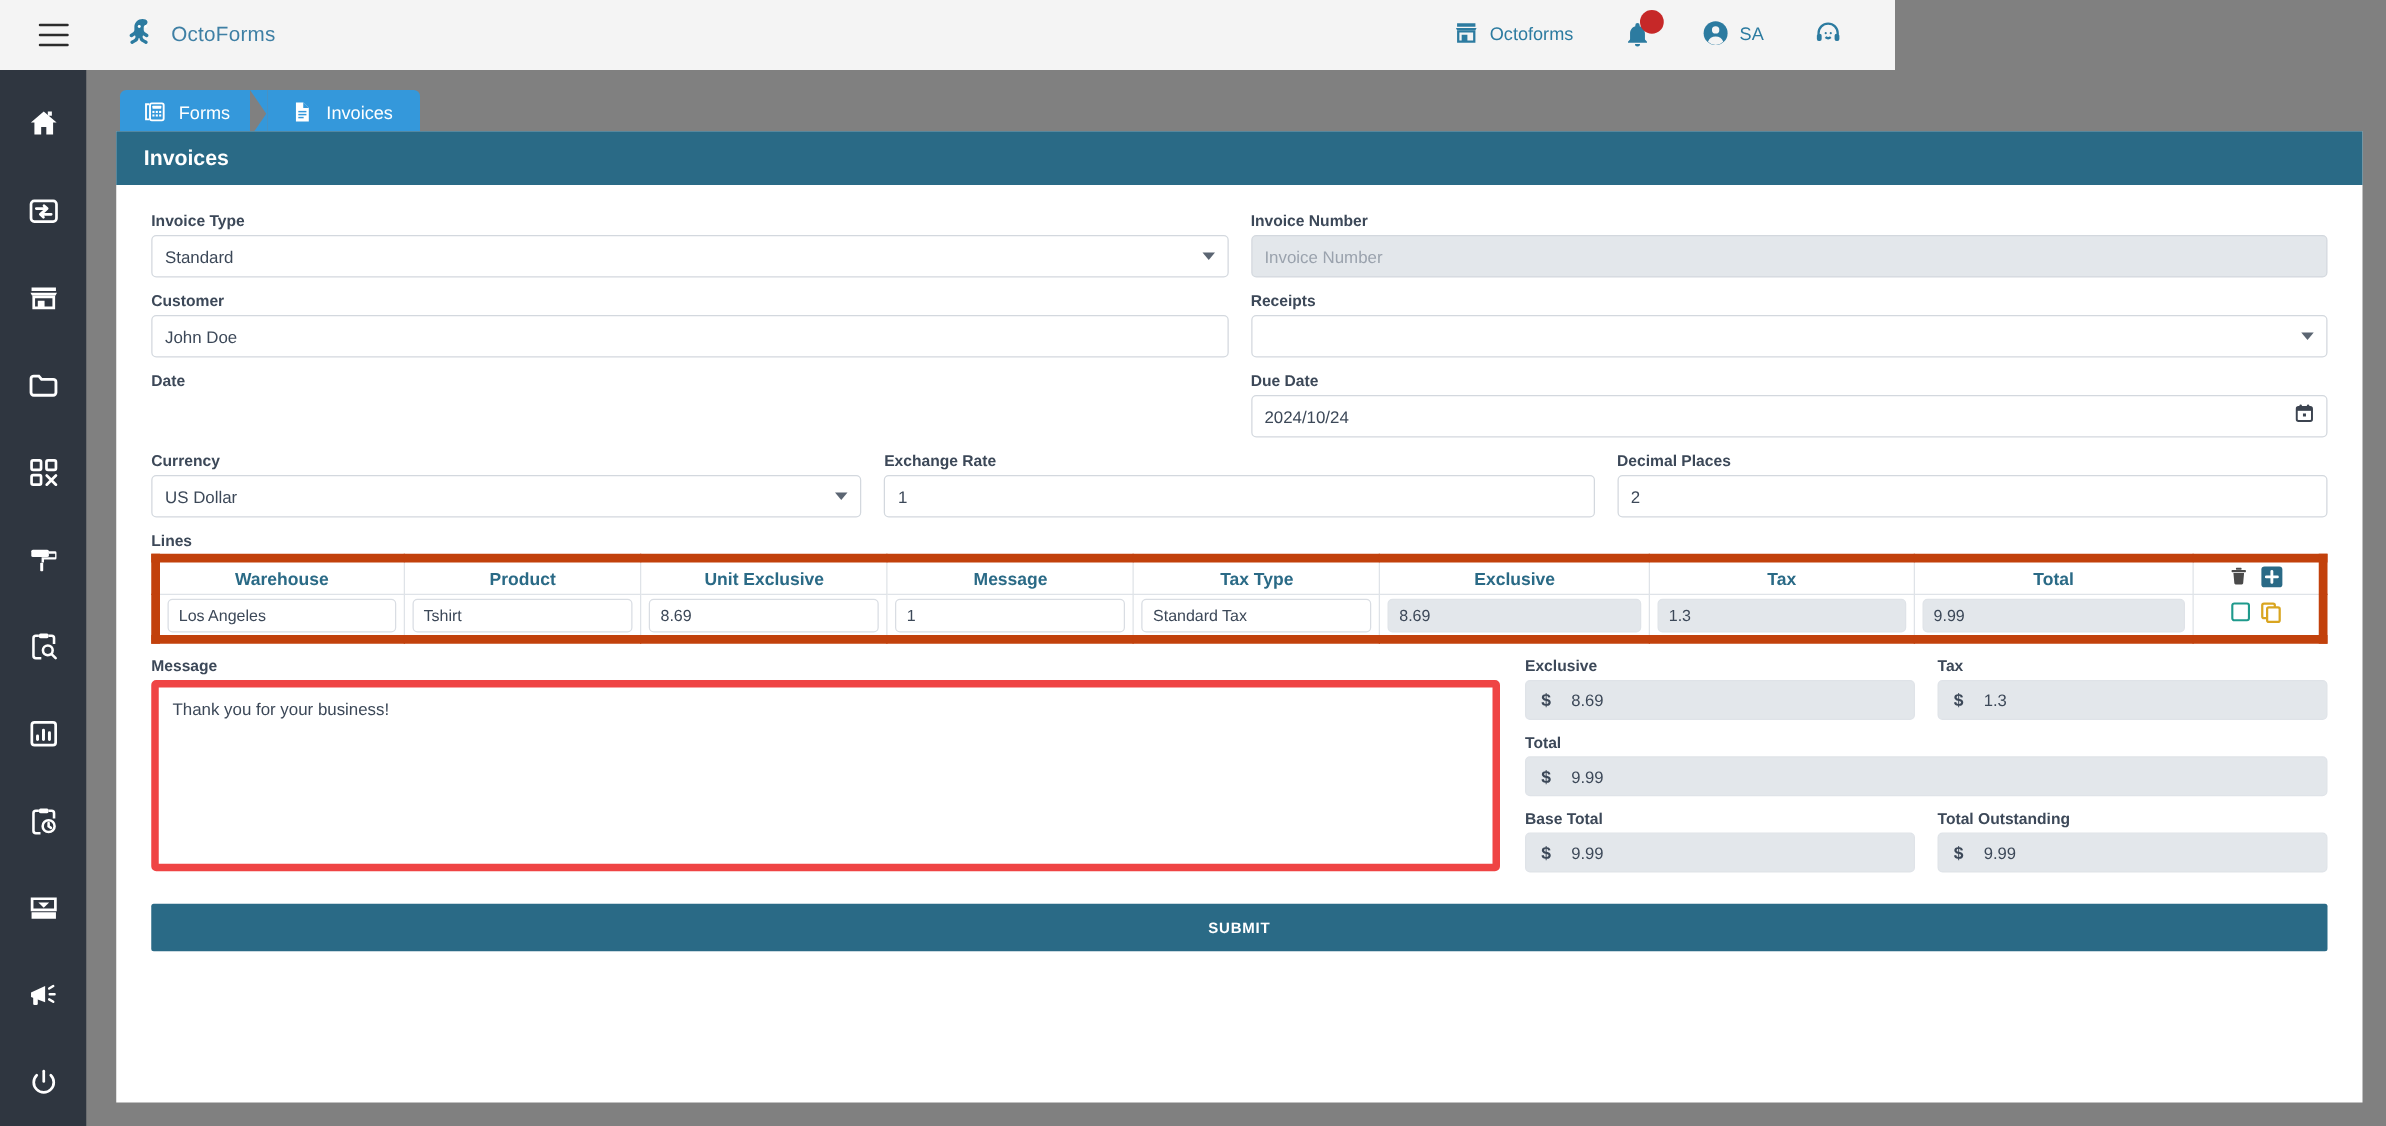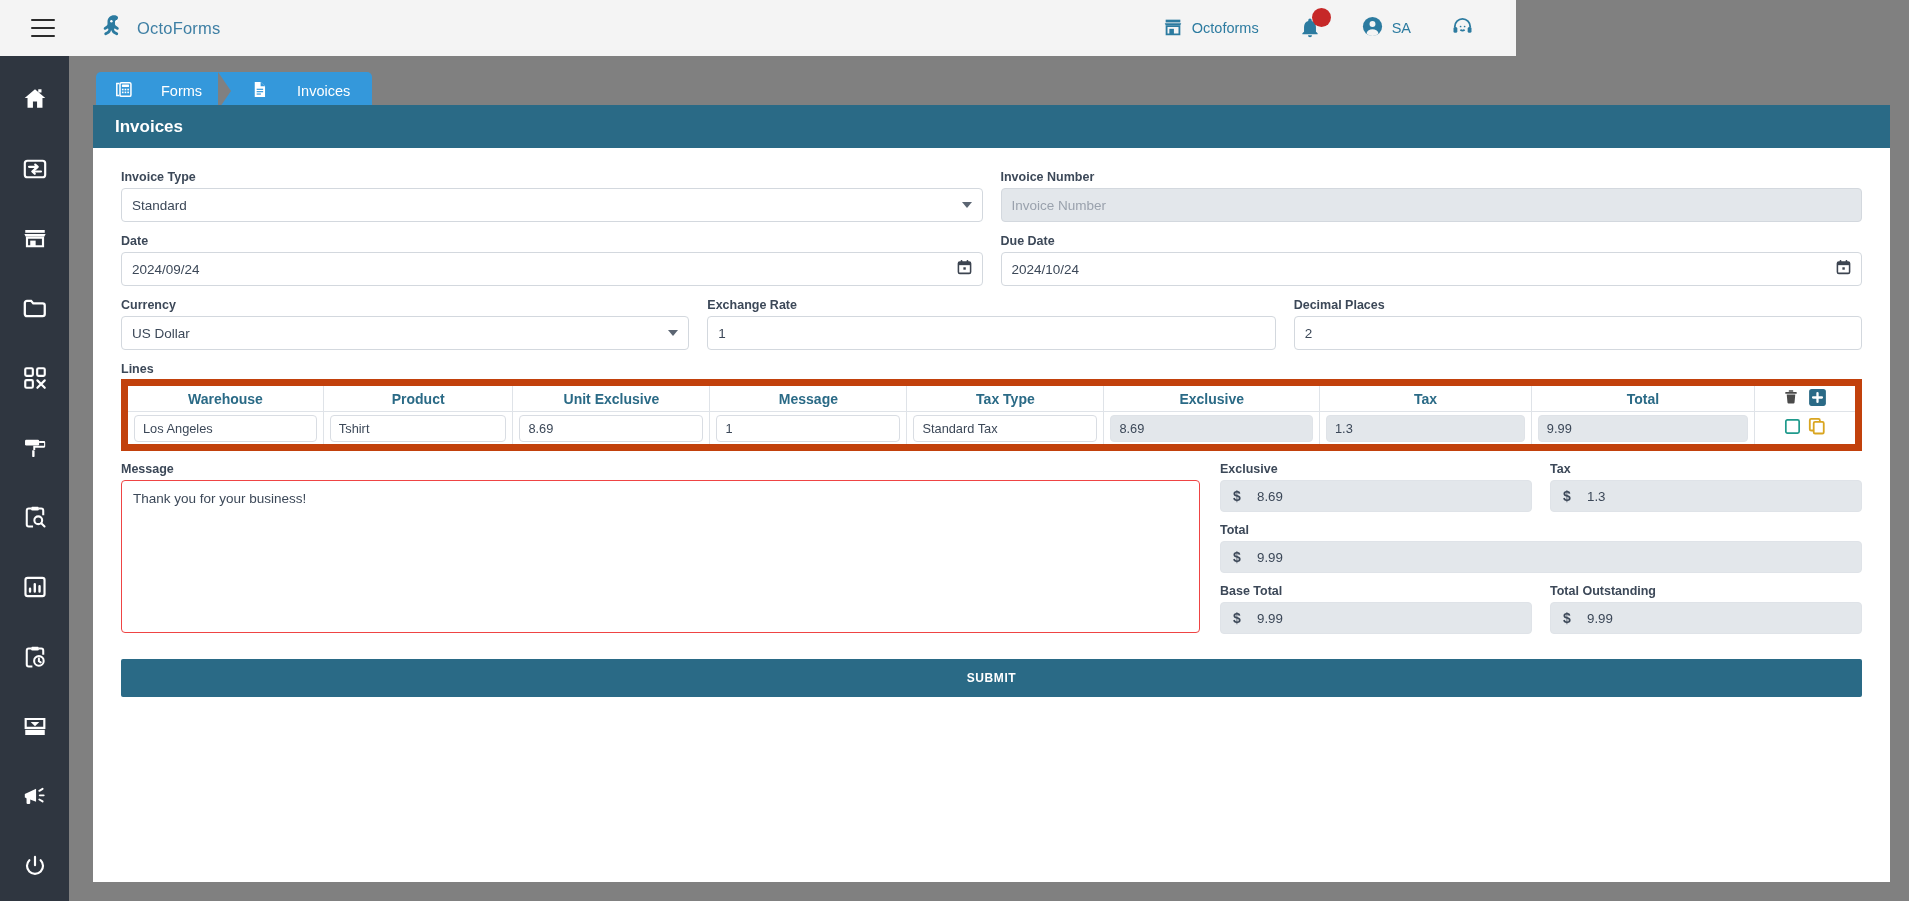--- a/index.html
+++ b/index.html
@@ -71,21 +71,21 @@
     width: 1840px; height: 845px;
     background: #808080;
   }
 
   
   .tabbar {
     position: absolute; top: 16px; left: 27px;
     display: flex; align-items: stretch; height: 38px;
   }
   .tab {
-    display: flex; align-items: center; gap: 28px;
+    display: flex; align-items: center; gap: 10px;
     background: #3498db; color: #ffffff;
     font-size: 14.5px; padding: 0 16px 0 18px;
     cursor: pointer;
   }
   .tab:first-child { border-radius: 5px 0 0 5px; }
   .tab:last-child { border-radius: 0 5px 5px 0; padding-right: 22px; }
   .tab-sep {
     width: 14px; background: #3498db; position: relative;
   }
   .tab-sep::after {
@@ -175,21 +175,21 @@
   }
   .cellinp.ro { background: #e3e7eb; border-color: #dfe3e8; }
   .act-head { display: flex; align-items: center; justify-content: center; gap: 9px; }
   .act-row { display: flex; align-items: center; justify-content: center; gap: 7px; }
 
   
   .lower { display: flex; gap: 20px; margin-top: 11px; }
   .msg-col { width: 1079px; }
   .msg-box {
     width: 100%; height: 153px;
-    border: 1px solid #ef4444; border-radius: 4px;
+    border: 6px solid #ef4444; border-radius: 4px;
     font-family: "Liberation Sans", sans-serif;
     font-size: 13.5px; color: #3c4858;
     padding: 9px 11px; resize: none; outline: none;
     line-height: 1.35;
   }
   .totals-col { flex: 1; }
   .money {
     display: flex; align-items: center;
     height: 32px; background: #e3e7eb;
     border: 1px solid #dfe3e8; border-radius: 4px;
@@ -459,36 +459,37 @@
             <input class="inp" readonly="" value="Standard" style="">
             <span class="caret"></span>
           </div>
         </div>
         <div class="col fld">
           <span class="fld-label">Invoice Number</span>
           <input class="inp" disabled="" placeholder="Invoice Number" style="">
         </div>
       </div>
 
-
       <div class="row2">
         <div class="col fld">
+          <span class="fld-label">Customer</span>
+          <input class="inp" value="John Doe" style="">
+        </div>
+        <div class="col fld">
+          <span class="fld-label">Receipts</span>
+          <div class="select-wrap">
+            <input class="inp" readonly="" value="" style="">
+            <span class="caret"></span>
+          </div>
+        </div>
+      </div>
+
+      <div class="row2">
+        <div class="col fld">
           <span class="fld-label">Date</span>
-          <div class="select-wrap">
-            <input class="inp" value="2024/09/24" style="">
-            <span class="cal-ico">
-              <svg width="17" height="17" viewBox="0 0 24 24" fill="#3c4450">
-                <rect x="3.4" y="5" width="17.2" height="16" rx="2" fill="none" stroke="#3c4450" stroke-width="2.2"></rect>
-                <rect x="3.4" y="5" width="17.2" height="4.4"></rect>
-                <rect x="6.6" y="2.2" width="2.4" height="4.4" rx="1"></rect>
-                <rect x="15" y="2.2" width="2.4" height="4.4" rx="1"></rect>
-                <rect x="10.4" y="12.4" width="3.4" height="3.4"></rect>
-              </svg>
-            </span>
-          </div>
         </div>
         <div class="col fld">
           <span class="fld-label">Due Date</span>
           <div class="select-wrap">
             <input class="inp" value="2024/10/24" style="">
             <span class="cal-ico">
               <svg width="17" height="17" viewBox="0 0 24 24" fill="#3c4450">
                 <rect x="3.4" y="5" width="17.2" height="16" rx="2" fill="none" stroke="#3c4450" stroke-width="2.2"></rect>
                 <rect x="3.4" y="5" width="17.2" height="4.4"></rect>
                 <rect x="6.6" y="2.2" width="2.4" height="4.4" rx="1"></rect>

